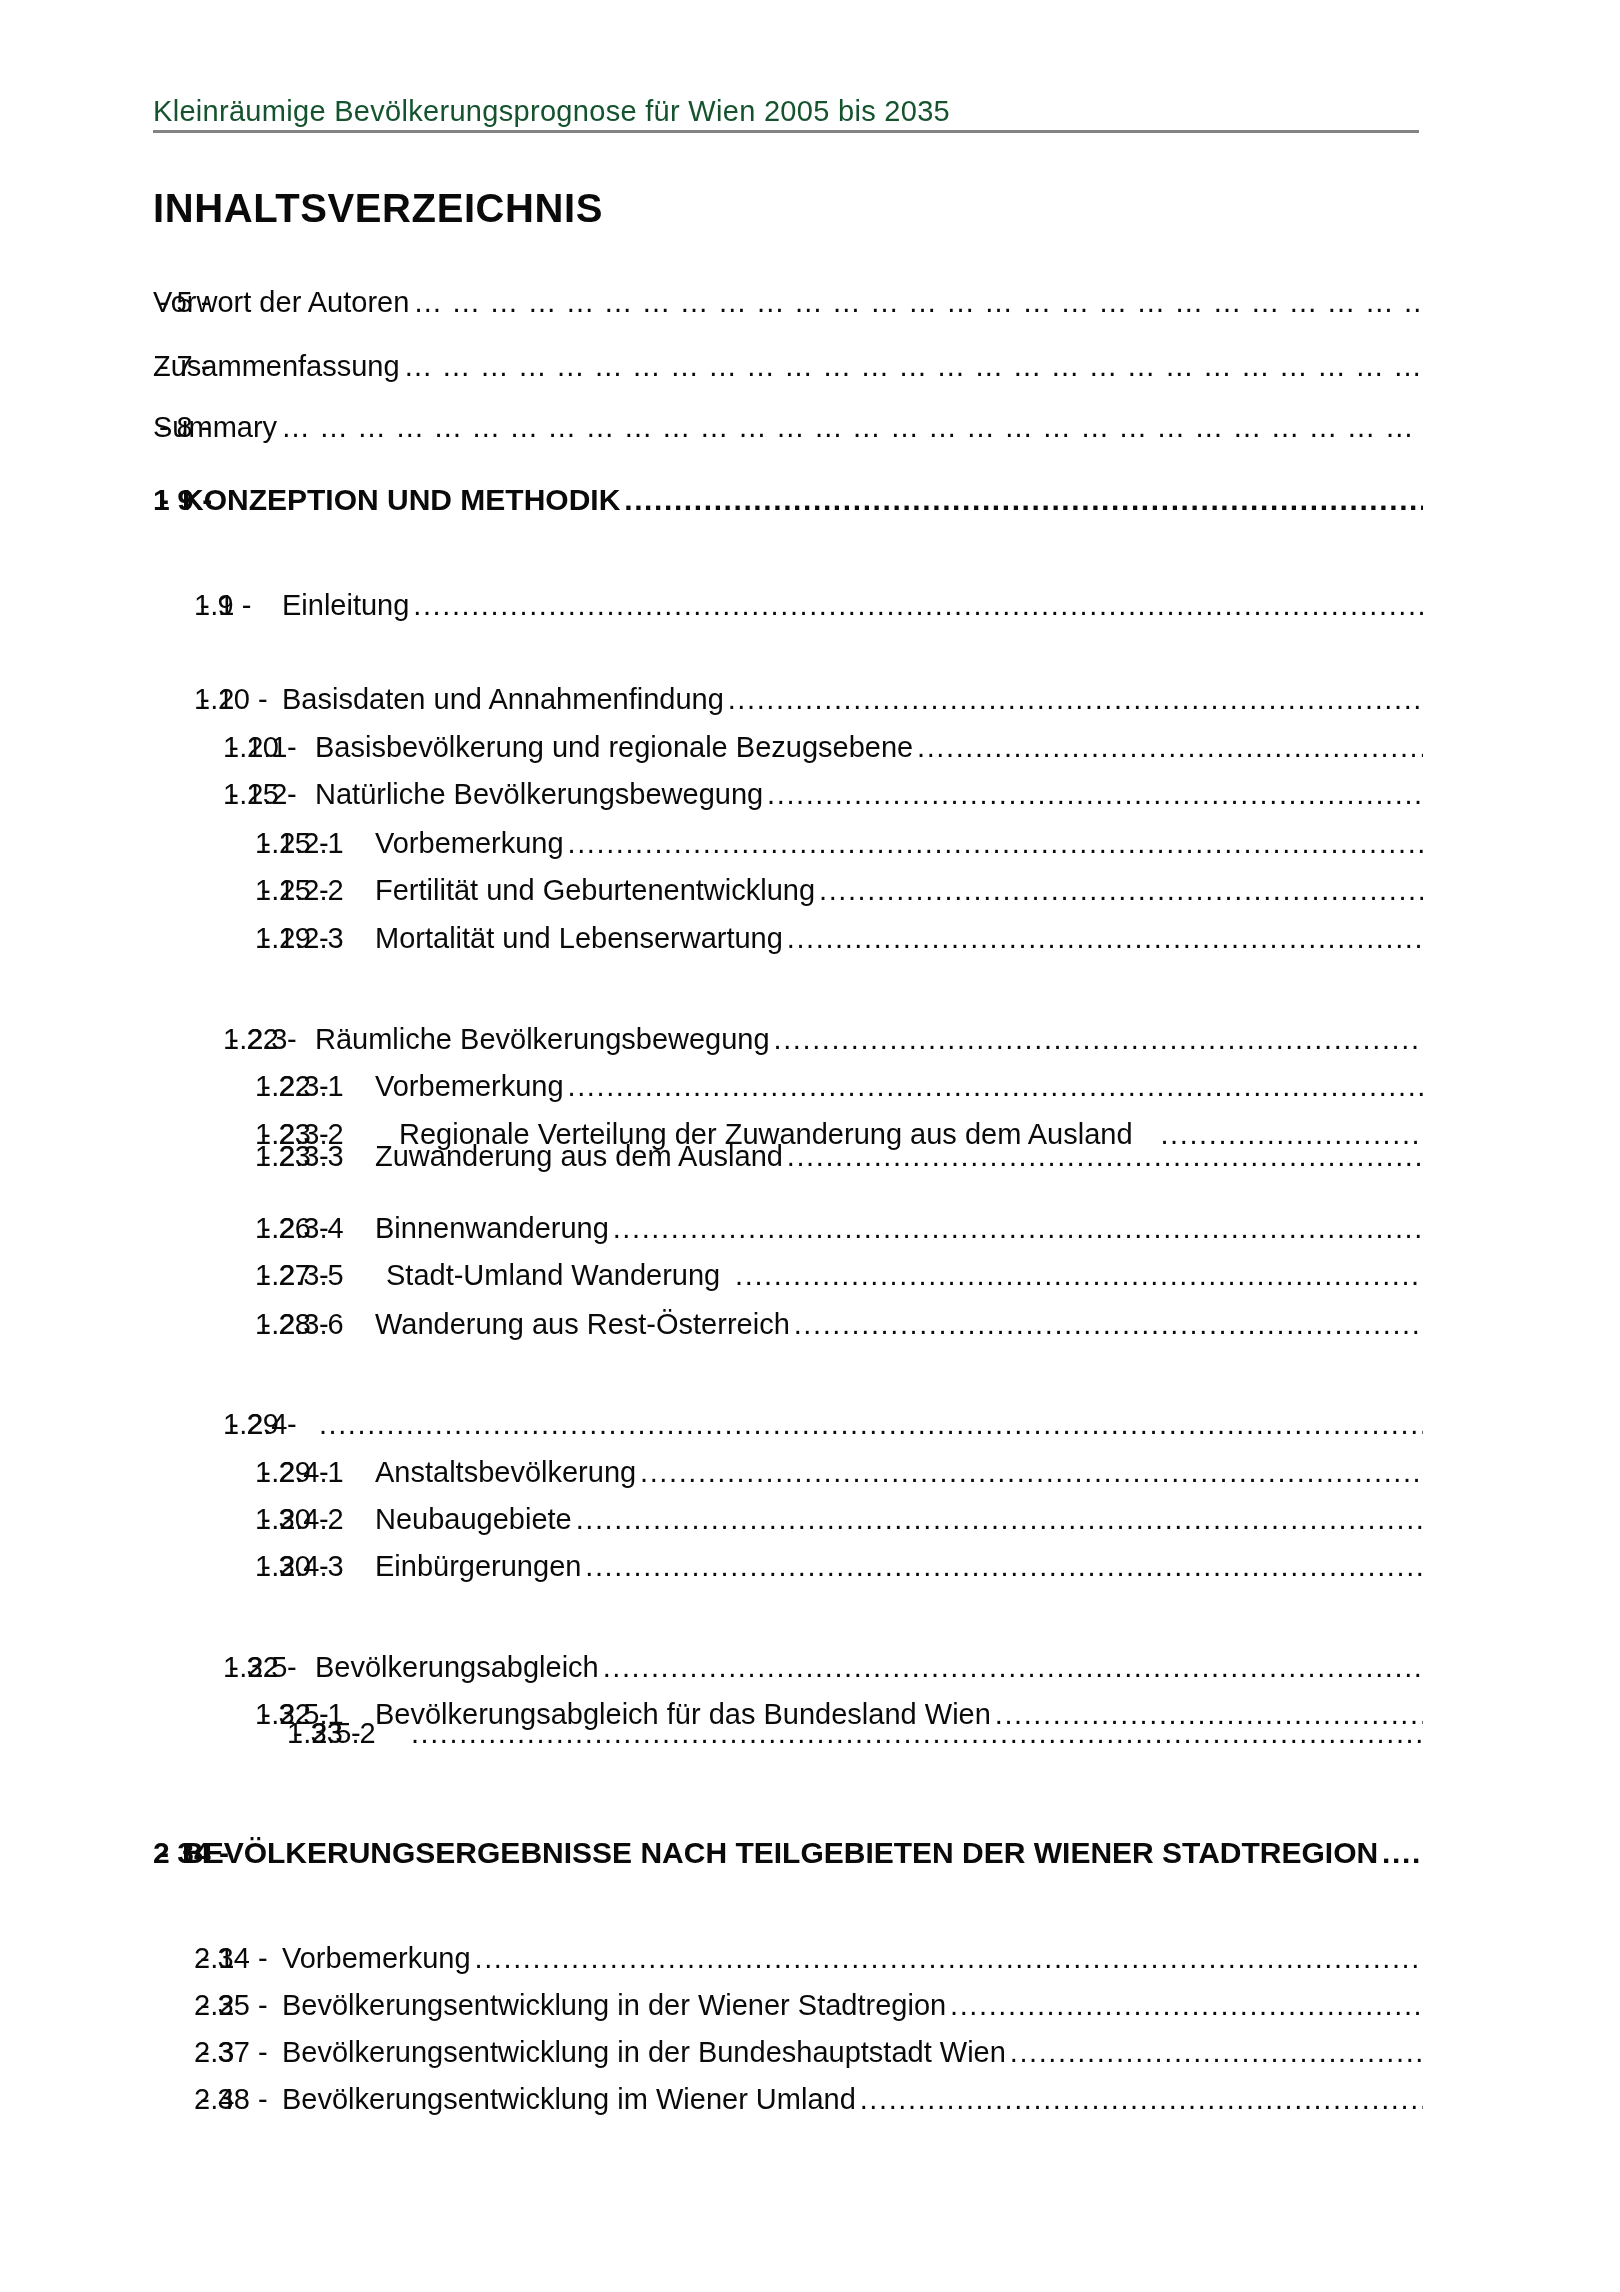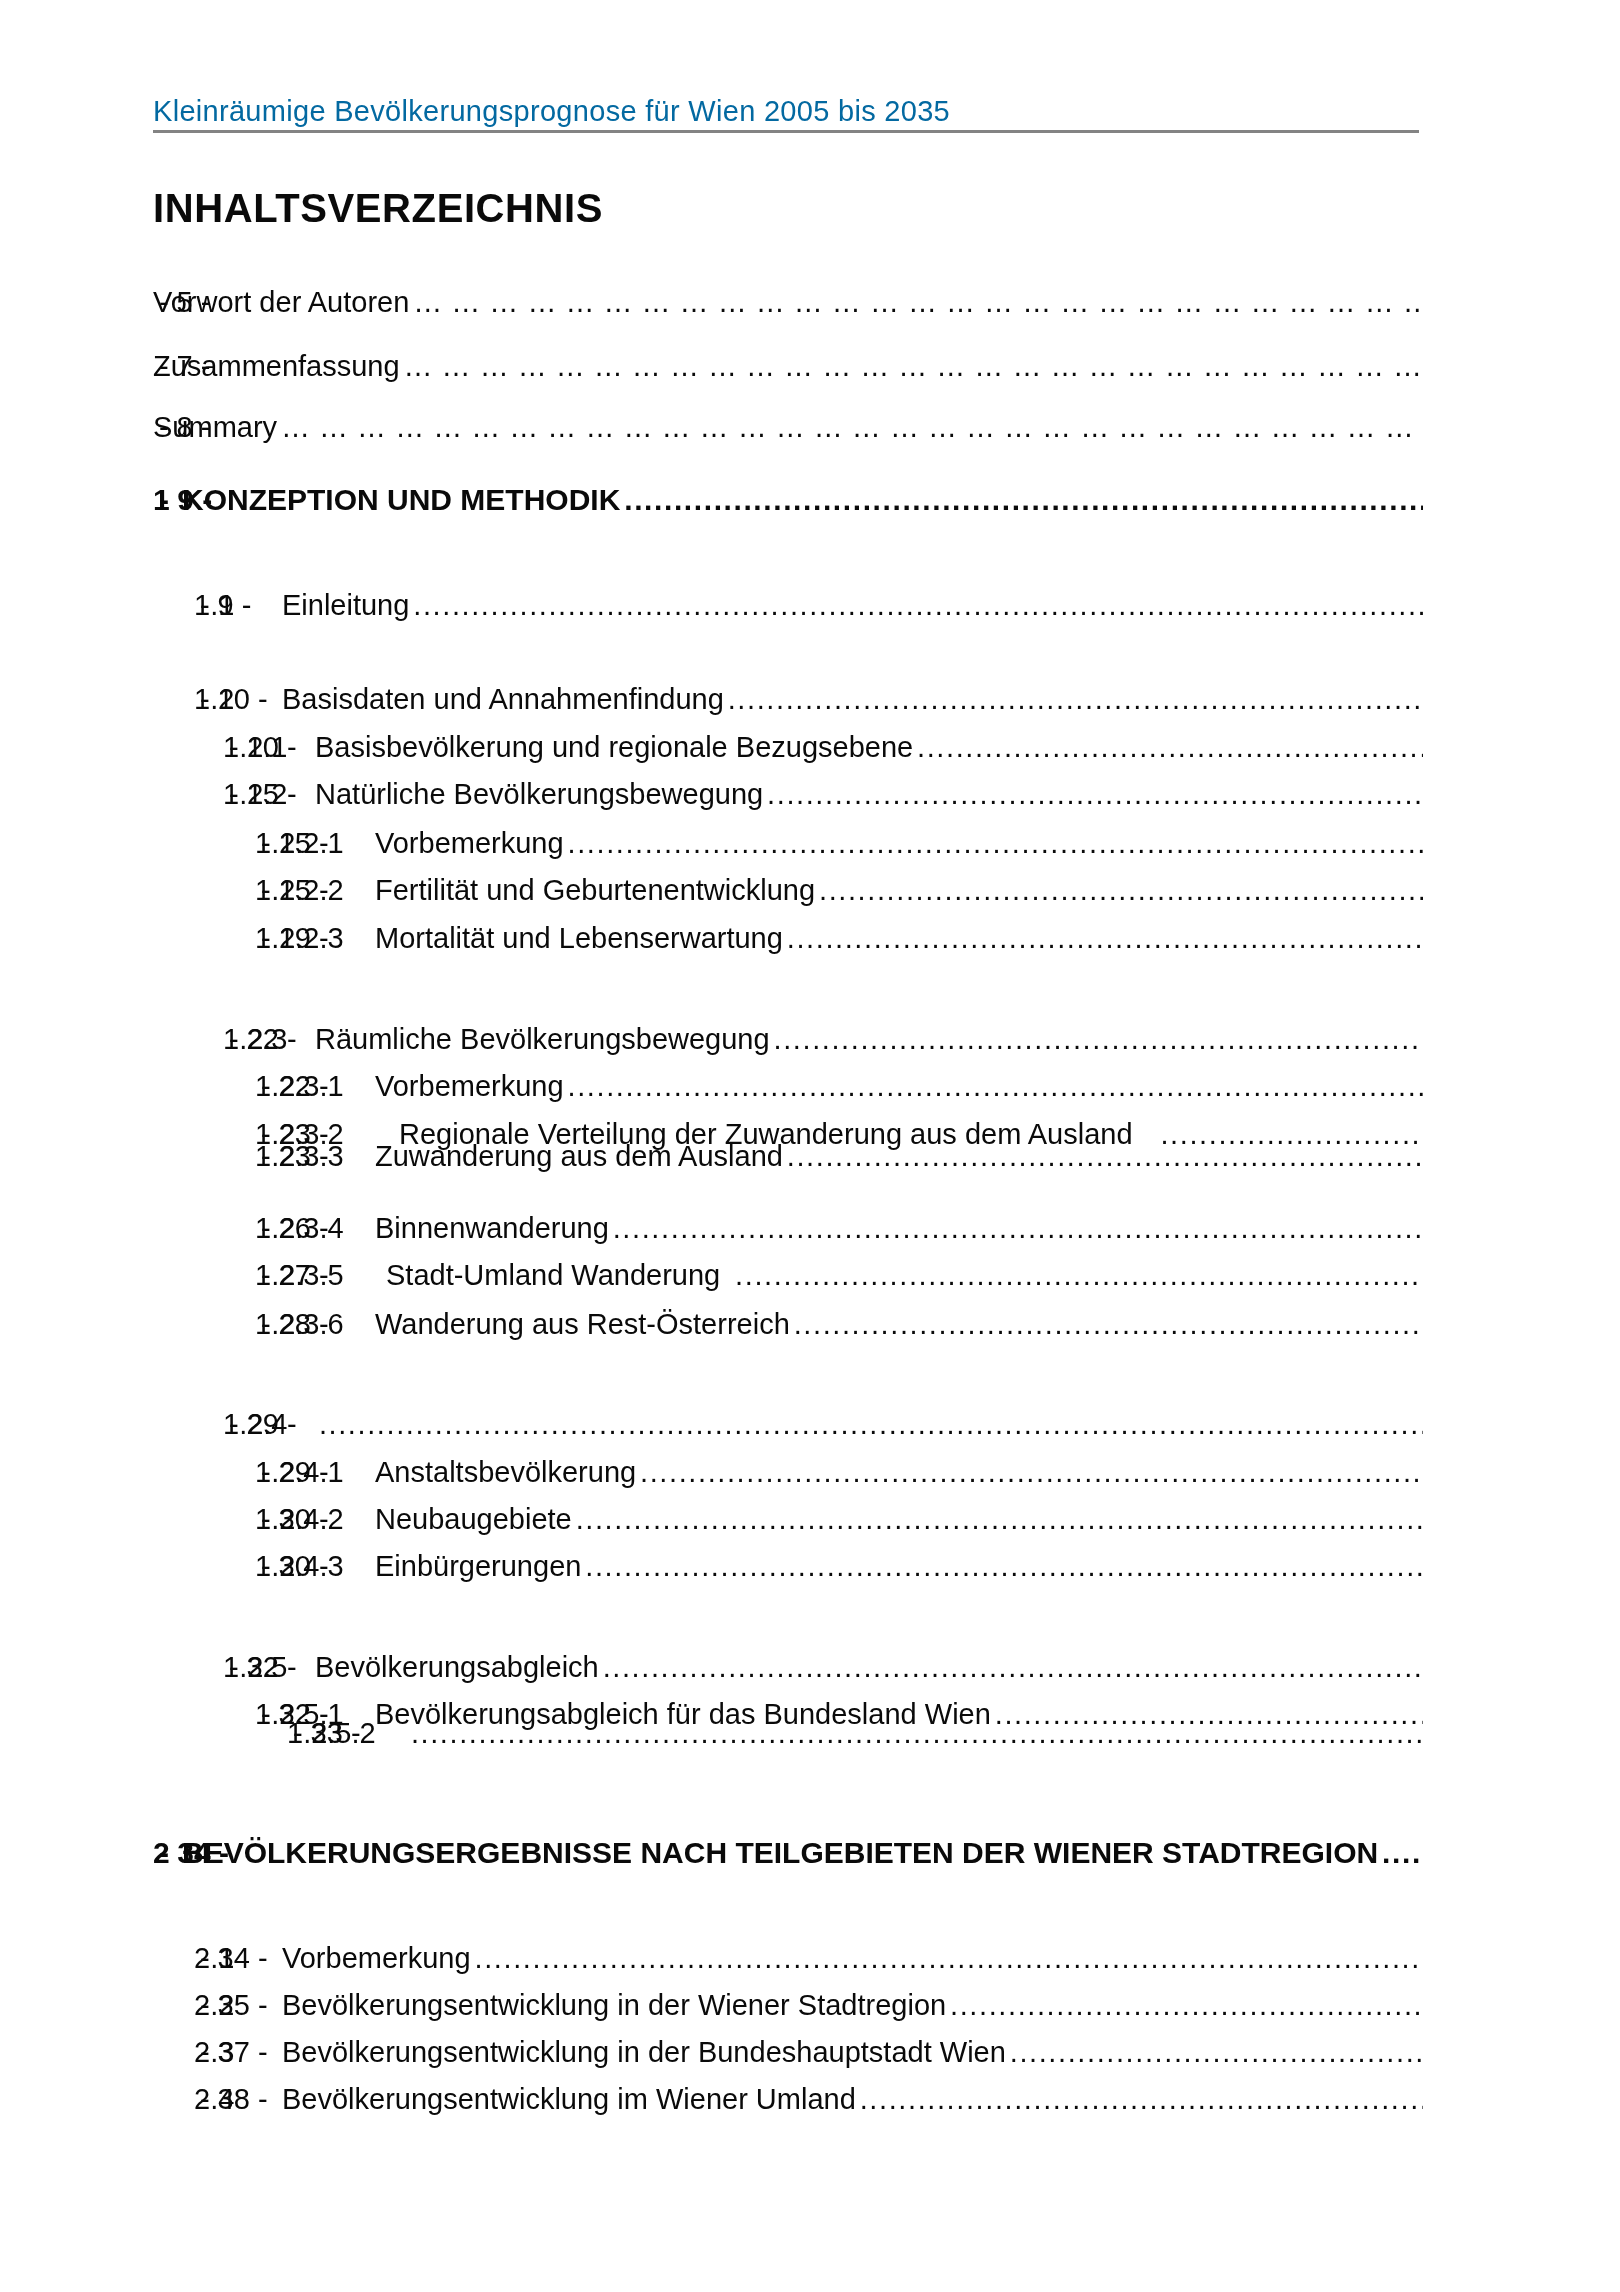--- a/index.html
+++ b/index.html
@@ -10,21 +10,21 @@
     font-family: "Liberation Sans", sans-serif;
     color: #0a0a0a;
     overflow: hidden;
   }
   .page { position: absolute; inset: 0; }
 
   .running-header {
     position: absolute;
     left: 153px; top: 95px;
     font-size: 29px;
-    color: #0369a1;
+    color: #14532d;
     letter-spacing: 0.3px;
     white-space: nowrap;
   }
   .header-rule {
     position: absolute;
     left: 153px; top: 130px;
     width: 1266px; height: 2.9px;
     background: #838383;
   }
 

